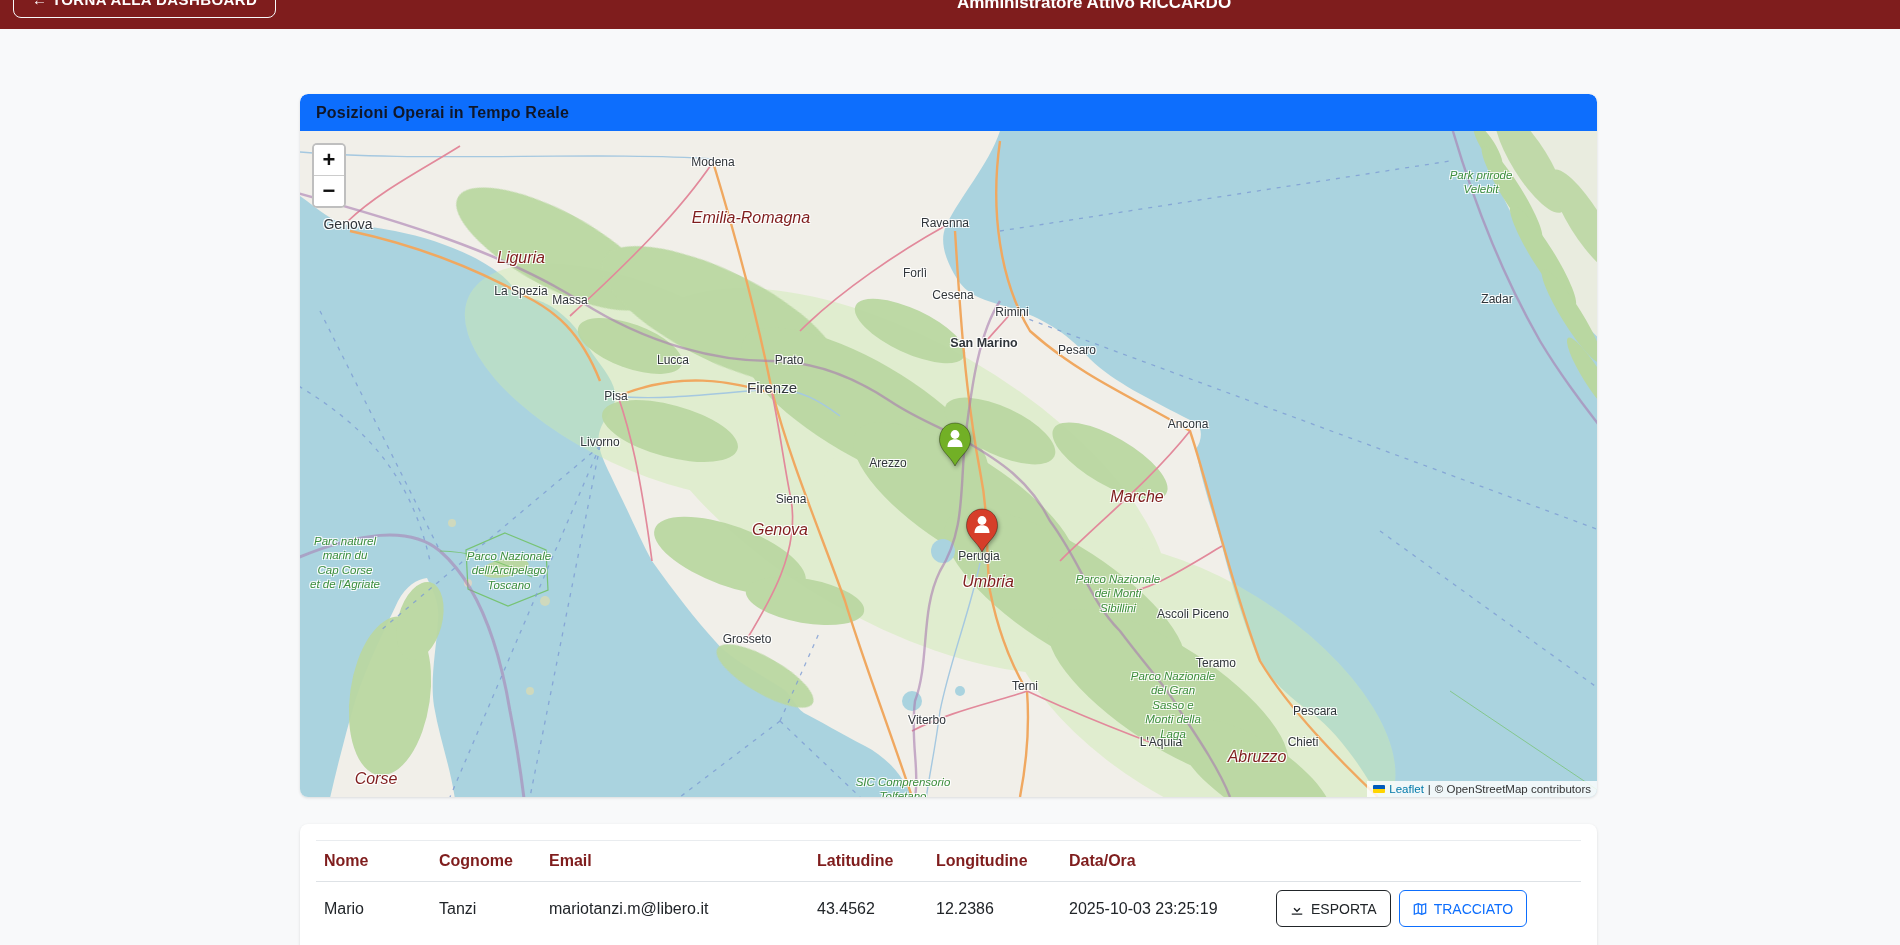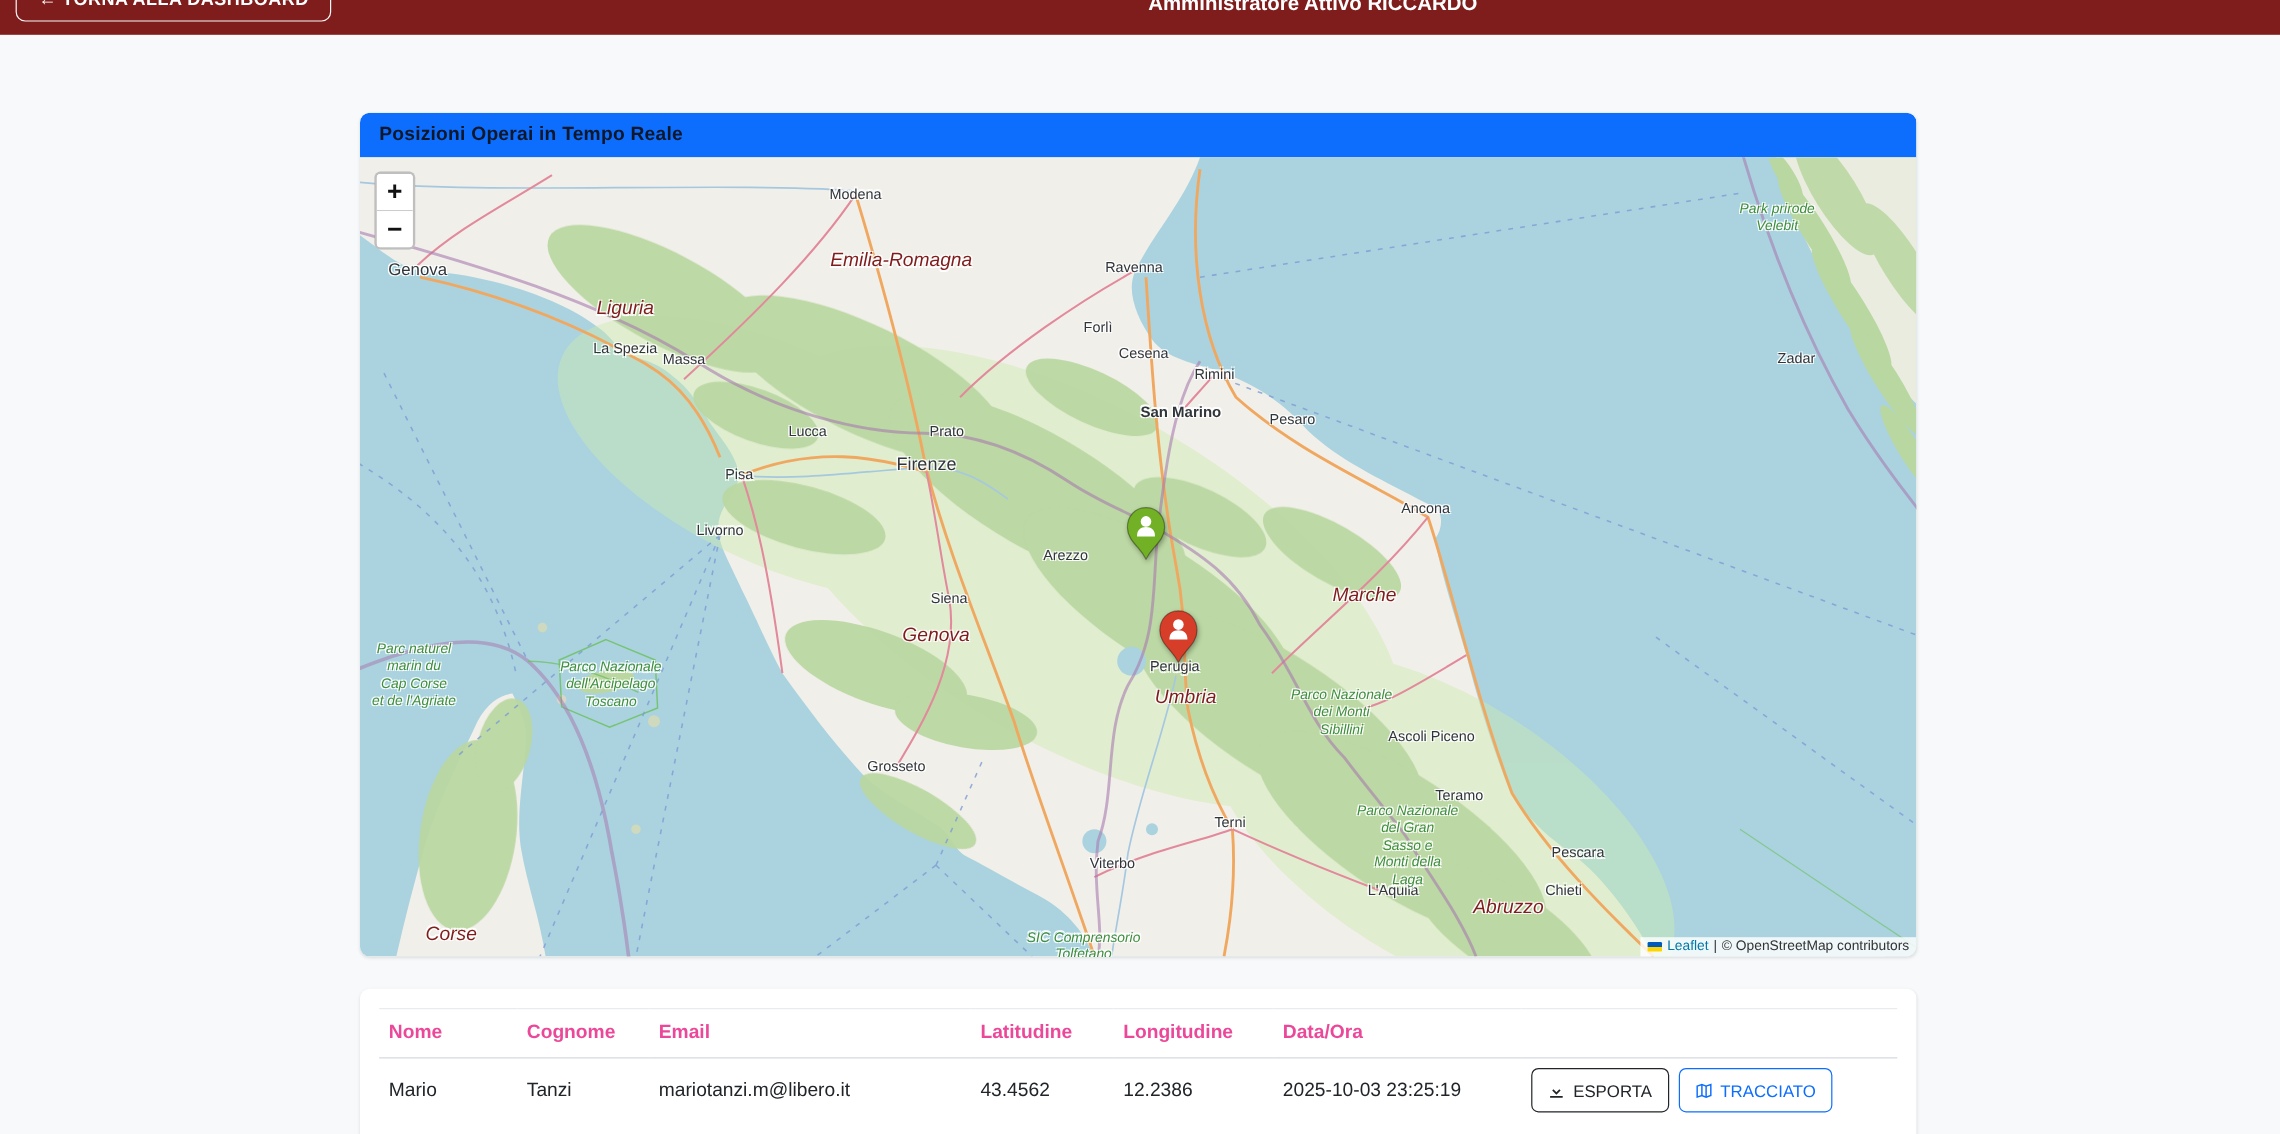--- a/index.html
+++ b/index.html
@@ -17,21 +17,21 @@
   .card-hdr{height:37px;display:flex;align-items:center;padding:0 16px;color:#0f172a;font-weight:700;font-size:16px;
     border-radius:8px 8px 0 0;letter-spacing:.2px}
   .map-card{top:94px;height:703px;overflow:hidden}
   .map-card .card-hdr{background:#0d6efd}
   .table-card{top:824px;height:320px;overflow:hidden}
   .table-card .card-hdr{background:#6c757d}
   .card-body{padding:16px}
 
   
   table{width:100%;border-collapse:collapse;font-size:16px;color:#212529;border-top:1px solid #e9ecef;table-layout:fixed}
-  th{text-align:left;font-weight:700;padding:11px 8px;border-bottom:1px solid #dee2e6;color:#ec4899}
+  th{text-align:left;font-weight:700;padding:11px 8px;border-bottom:1px solid #dee2e6;color:#7f1d1d}
   td{padding:8px 8px;vertical-align:middle;white-space:nowrap;overflow:hidden}
   .actions{display:flex;gap:8px}
   .btn{display:inline-flex;align-items:center;gap:7px;height:37px;padding:0 13px;border-radius:6px;background:#fff;
     font-size:14px;font-weight:500;cursor:pointer;font-family:"Liberation Sans",sans-serif;white-space:nowrap}
   .btn-outline-dark{border:1px solid #212529;color:#212529}
   .btn-outline-primary{border:1px solid #0d6efd;color:#0d6efd}
 
   
   .map{position:relative;height:666px;background:#aad3df;overflow:hidden}
   .basemap{position:absolute;left:0;top:0;width:1297px;height:666px}

